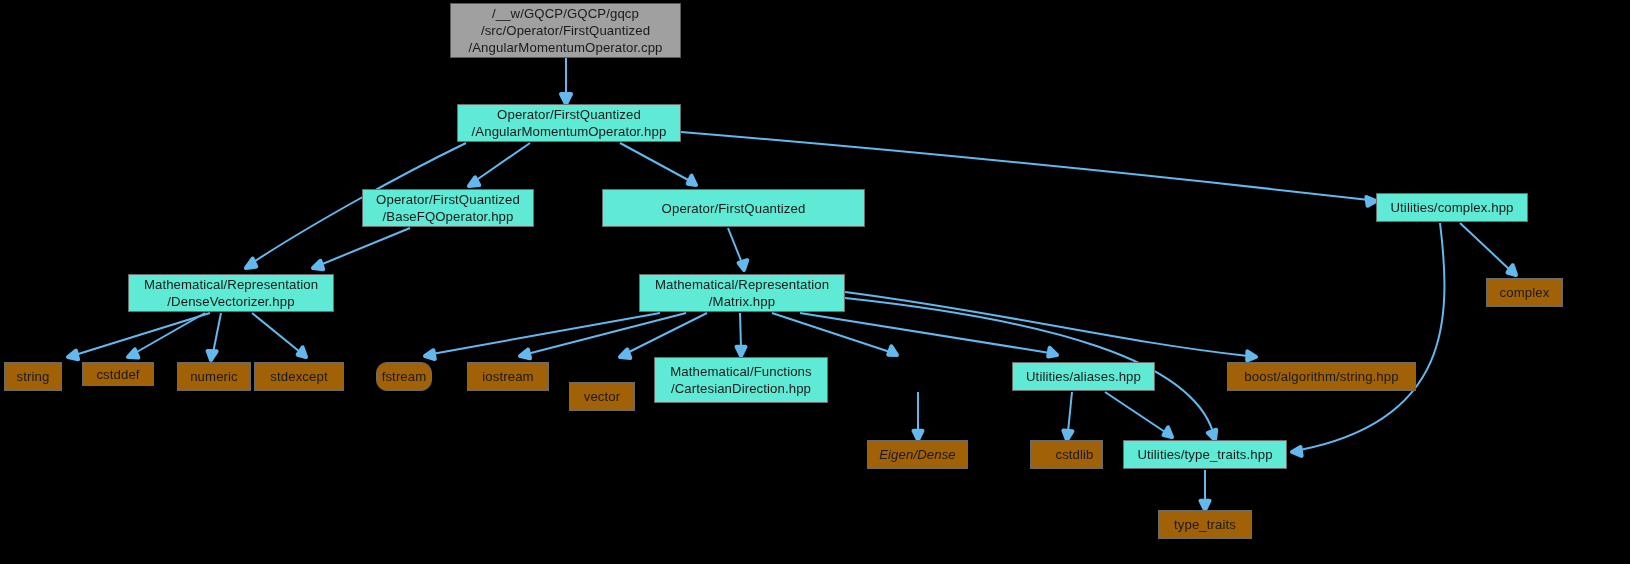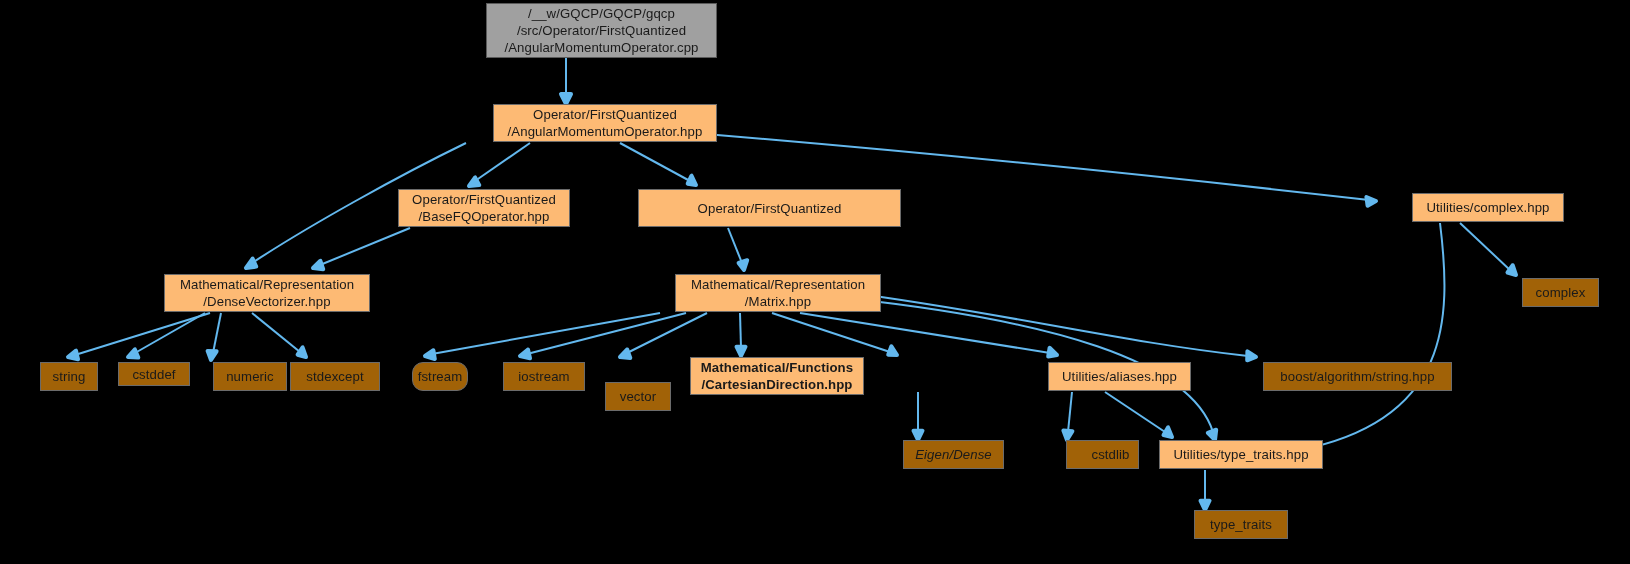--- a/index.html
+++ b/index.html
@@ -31,28 +31,27 @@
     flex-direction: column;
     align-items: center;
     justify-content: center;
     color: #1a1a1a;
     font-size: 13.2px;
     line-height: 17px;
     white-space: pre;
     text-align: center;
     letter-spacing: 0.1px;
     z-index: 5;
-    margin-left: 36px;
   }
   .node.sys {
     background: #a16207;
     border-color: #6b6b6b;
   }
   .node.local {
-    background: #fdba74;
+    background: #5eead4;
     border-color: #6b6b6b;
   }
   .node.root {
     background: #a0a0a0;
     border-color: #5a5a5a;
   }
   .node .ln { display: block; }
 </style>
 </head>
 <body>
@@ -118,20 +117,20 @@
     <div class="node local" style="left: 128px; top: 274px; width: 206px; height: 38px;"><span class="ln">Mathematical/Representation</span><span class="ln">/DenseVectorizer.hpp</span></div>
     <div class="node local" style="left: 639px; top: 274px; width: 206px; height: 38px;"><span class="ln">Mathematical/Representation</span><span class="ln">/Matrix.hpp</span></div>
     <div class="node sys" style="left: 1486px; top: 278px; width: 77px; height: 29px;"><span class="ln">complex</span></div>
     <div class="node sys" style="left: 4px; top: 362px; width: 58px; height: 29px;"><span class="ln">string</span></div>
     <div class="node sys" style="left: 82px; top: 362px; width: 72px; height: 24px;"><span class="ln">cstddef</span></div>
     <div class="node sys" style="left: 177px; top: 362px; width: 74px; height: 29px;"><span class="ln">numeric</span></div>
     <div class="node sys" style="left: 254px; top: 362px; width: 90px; height: 29px;"><span class="ln">stdexcept</span></div>
     <div class="node sys" style="left: 376px; top: 362px; width: 56px; height: 29px; border-radius: 11px;"><span class="ln">fstream</span></div>
     <div class="node sys" style="left: 467px; top: 362px; width: 82px; height: 29px;"><span class="ln">iostream</span></div>
     <div class="node sys" style="left: 569px; top: 382px; width: 66px; height: 29px;"><span class="ln">vector</span></div>
-    <div class="node local" style="left: 654px; top: 357px; width: 174px; height: 38px; font-weight: bold;"><span class="ln">Mathematical/Functions</span><span class="ln">/CartesianDirection.hpp</span></div>
+    <div class="node local" style="left: 654px; top: 357px; width: 174px; height: 46px;"><span class="ln">Mathematical/Functions</span><span class="ln">/CartesianDirection.hpp</span></div>
     <div class="node sys" style="left: 1227px; top: 362px; width: 189px; height: 29px;"><span class="ln">boost/algorithm/string.hpp</span></div>
     <div class="node local" style="left: 1012px; top: 362px; width: 143px; height: 29px;"><span class="ln">Utilities/aliases.hpp</span></div>
     <div class="node sys" style="left: 867px; top: 440px; width: 101px; height: 29px; font-style: italic;"><span class="ln">Eigen/Dense</span></div>
     <div class="node sys" style="left: 1030px; top: 440px; width: 73px; height: 29px; padding-left: 16px;"><span class="ln">cstdlib</span></div>
     <div class="node local" style="left: 1123px; top: 440px; width: 164px; height: 29px;"><span class="ln">Utilities/type_traits.hpp</span></div>
     <div class="node sys" style="left: 1158px; top: 510px; width: 94px; height: 29px;"><span class="ln">type_traits</span></div>
   </div>
 
 </body></html>

